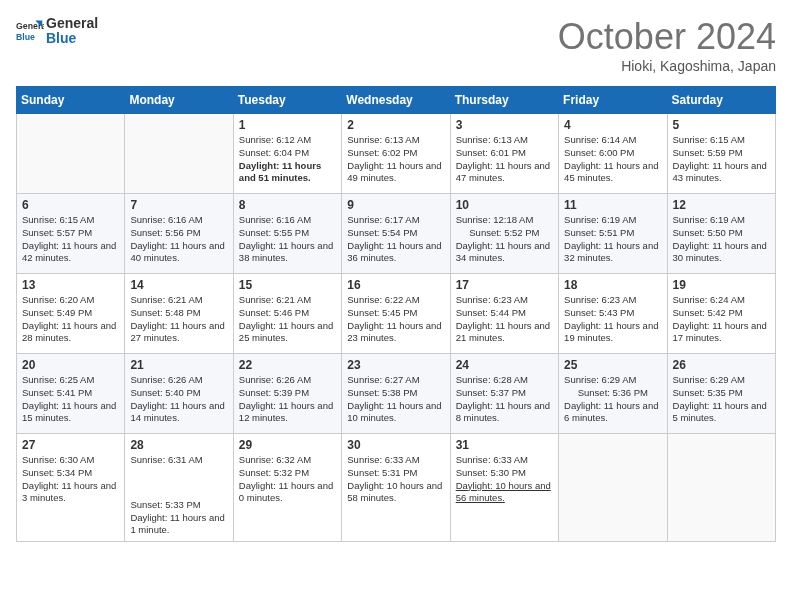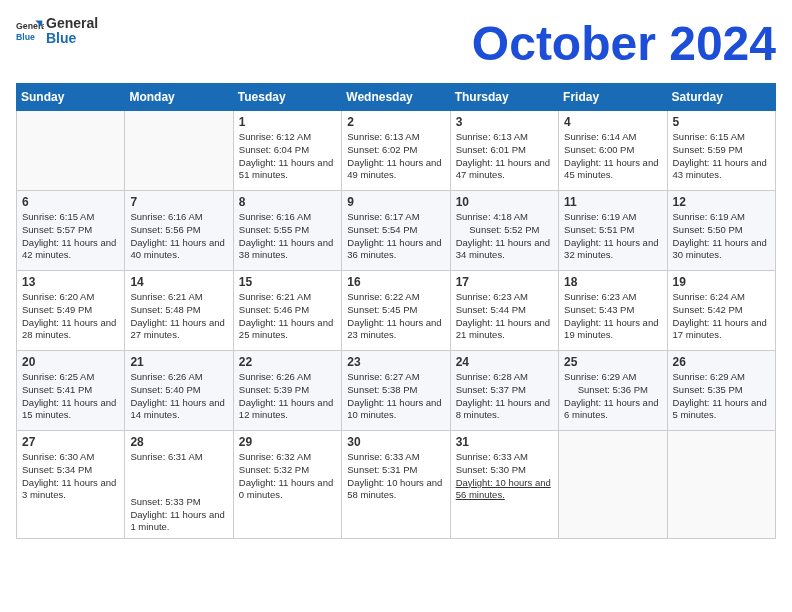--- a/index.html
+++ b/index.html
@@ -22,23 +22,23 @@
       gap: 2px;
     }
     .logo-icon {
       width: 28px;
       height: 28px;
     }
     .title-block {
       text-align: right;
     }
     .month-title {
-      font-size: 48px;
-      font-weight: bold;
-      color: #1d4ed8;
+      font-size: 36px;
+      font-weight: normal;
+      color: #737373;
     }
     .subtitle {
       font-size: 14px;
       color: #555;
     }
     table {
       width: 100%;
       border-collapse: collapse;
       table-layout: fixed;
     }
@@ -88,20 +88,21 @@
       <text x="0" y="26" font-size="10" font-weight="bold" fill="#1a6bb5">Blue</text>
       <polygon points="22,4 30,4 30,12" fill="#1a6bb5"></polygon>
     </svg>
     <div style="line-height:1.1;">
       <div style="font-size:14px;font-weight:bold;color:#333;">General</div>
       <div style="font-size:14px;font-weight:bold;color:#1a6bb5;">Blue</div>
     </div>
   </div>
   <div class="title-block">
     <div class="month-title">October 2024</div>
+    <div class="subtitle">Hioki, Kagoshima, Japan</div>
   </div>
 </div>
 
 <table>
   <thead>
     <tr>
     <th>Sunday</th>
         <th>Monday</th>
         <th>Tuesday</th>
         <th>Wednesday</th>
@@ -112,21 +113,21 @@
   </thead>
   <tbody id="calendar-body">
   <tr>
         <td class="empty-cell"></td>
         <td class="empty-cell"></td>
         <td>
           <span class="day-num">1</span>
           <div class="cell-text">
             <span style="display: block;">Sunrise: 6:12 AM</span>
             <span style="display: block;">Sunset: 6:04 PM</span>
-            <span style="display: block;">Daylight: 11 hours and 51 minutes.</span>
+            <span style="display: block; font-weight: bold;">Daylight: 11 hours and 51 minutes.</span>
           </div>
         </td>
         <td>
           <span class="day-num">2</span>
           <div class="cell-text">
             <span style="display: block;">Sunrise: 6:13 AM</span>
             <span style="display: block;">Sunset: 6:02 PM</span>
             <span style="display: block;">Daylight: 11 hours and 49 minutes.</span>
           </div>
         </td>
@@ -184,21 +185,21 @@
           <span class="day-num">9</span>
           <div class="cell-text">
             <span style="display: block;">Sunrise: 6:17 AM</span>
             <span style="display: block;">Sunset: 5:54 PM</span>
             <span style="display: block;">Daylight: 11 hours and 36 minutes.</span>
           </div>
         </td>
         <td>
           <span class="day-num">10</span>
           <div class="cell-text">
-            <span style="display: block;">Sunrise: 4:18 AM</span>
+            <span style="display: block;">Sunrise: 12:18 AM</span>
             <span style="display: block; text-align: center;">Sunset: 5:52 PM</span>
             <span style="display: block;">Daylight: 11 hours and 34 minutes.</span>
           </div>
         </td>
         <td>
           <span class="day-num">11</span>
           <div class="cell-text">
             <span style="display: block;">Sunrise: 6:19 AM</span>
             <span style="display: block;">Sunset: 5:51 PM</span>
             <span style="display: block;">Daylight: 11 hours and 32 minutes.</span>

